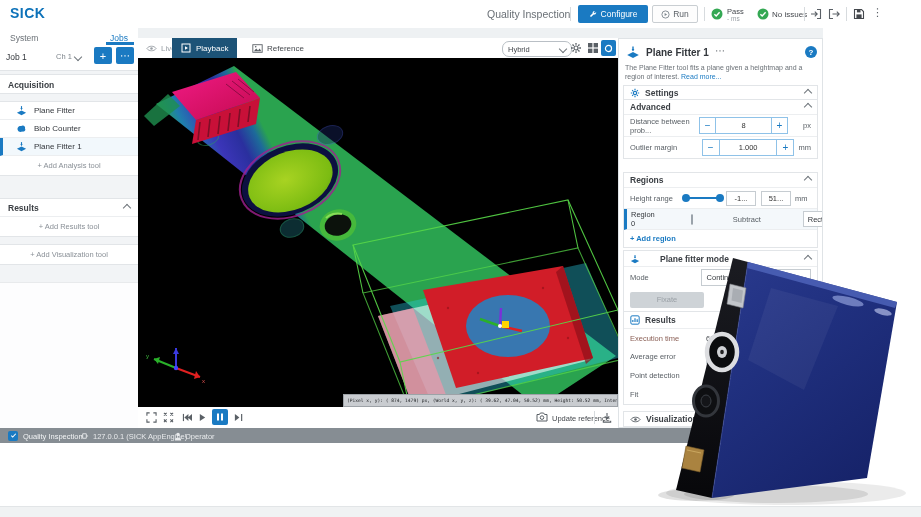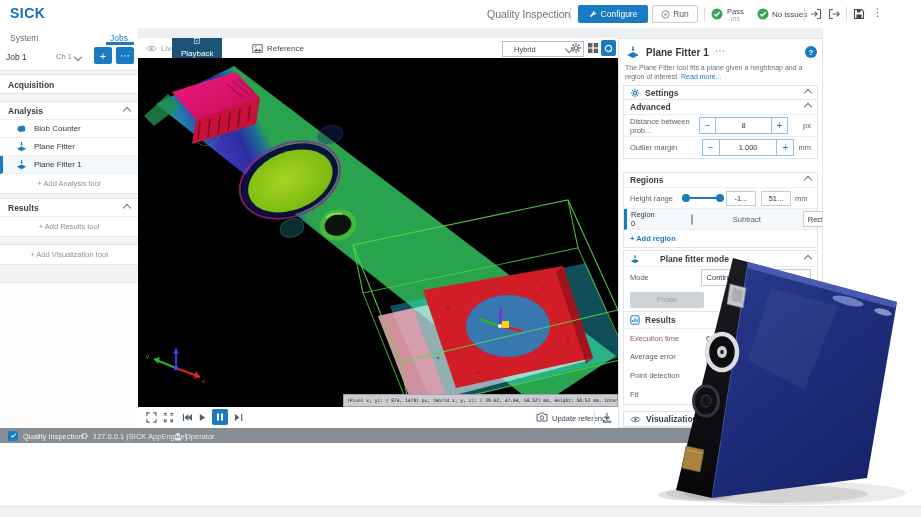--- a/index.html
+++ b/index.html
@@ -92,38 +92,34 @@
       </div>
       <div class="abs bluebtn" style="left:94px;top:19px;width:18px;height:17px;font-size:11px;">+</div>
       <div class="abs bluebtn" style="left:116px;top:19px;width:18px;height:17px;font-size:10px;">⋯</div>
     </div>
 
     <div class="abs" style="left:0;top:46px;width:138px;height:18px;background:#fff;border-top:1px solid #e2e5e8;border-bottom:1px solid #e2e5e8;">
       <div class="abs hdr" style="left:8px;top:5px;">Acquisition</div>
     </div>
 
     <div class="abs" style="left:0;top:73px;width:138px;background:#fff;border-top:1px solid #e2e5e8;border-bottom:1px solid #e2e5e8;">
-      <div class="row seprow" style="height:17px;padding:0 8px;justify-content:space-between;">
-        <span class="hdr">Analysis</span>
-        <span class="chevU"></span>
-      </div>
-      <div class="row seprow" style="height:17px;padding:0 8px 0 16px;gap:7px;">
-        <svg width="11" height="11" viewBox="0 0 12 12">
-          <path d="M2 8C.8 5.6 3 2.6 5.6 3.4 8 1.8 10.6 3.8 9.8 6c1.2 1.8-.6 3.8-3 3.4C4.6 10.4 2.6 9.6 2 8z" fill="#1a7ac2"></path>
-        </svg>
-        <span style="font-size:8px;color:#33373c;">Blob Counter</span>
-      </div>
       <div class="row seprow" style="height:17px;padding:0 8px 0 16px;gap:7px;">
         <svg width="11" height="11" viewBox="0 0 12 12">
           <path d="M1 8.5l5-2.6 5 2.6-5 2.6z" fill="#1a7ac2"></path>
           <path d="M6 1.2v3.6" stroke="#1a7ac2" stroke-width="1.2"></path>
             <path d="M4.8 3.4L6 5.4l1.2-2z" fill="#1a7ac2"></path>
         </svg>
         <span style="font-size:8px;color:#33373c;">Plane Fitter</span>
       </div>
+      <div class="row seprow" style="height:17px;padding:0 8px 0 16px;gap:7px;">
+        <svg width="11" height="11" viewBox="0 0 12 12">
+          <path d="M2 8C.8 5.6 3 2.6 5.6 3.4 8 1.8 10.6 3.8 9.8 6c1.2 1.8-.6 3.8-3 3.4C4.6 10.4 2.6 9.6 2 8z" fill="#1a7ac2"></path>
+        </svg>
+        <span style="font-size:8px;color:#33373c;">Blob Counter</span>
+      </div>
       <div class="row seprow" style="height:17px;padding:0 8px 0 13px;gap:7px;border-left:3px solid #1a7ac2;background:#f2f8fc;">
         <svg width="11" height="11" viewBox="0 0 12 12">
           <path d="M1 8.5l5-2.6 5 2.6-5 2.6z" fill="#1a7ac2"></path>
           <path d="M6 1.2v3.6" stroke="#1a7ac2" stroke-width="1.2"></path>
             <path d="M4.8 3.4L6 5.4l1.2-2z" fill="#1a7ac2"></path>
         </svg>
         <span style="font-size:8px;color:#33373c;">Plane Fitter 1</span>
       </div>
       <div class="row" style="height:19px;justify-content:center;font-size:7.5px;color:#8a9097;">+  Add Analysis tool</div>
     </div>
@@ -143,36 +139,36 @@
   </div>
 
   <div class="abs" style="left:138px;top:38px;width:480px;height:20px;background:#fff;border-bottom:1px solid #d9dde0;">
     <div class="abs row" style="left:8px;top:3px;height:14px;gap:4px;">
       <svg width="11" height="9" viewBox="0 0 12 9">
         <path d="M1 4.5C3 1.2 9 1.2 11 4.5 9 7.8 3 7.8 1 4.5z" fill="none" stroke="#9aa0a6" stroke-width="1"></path>
         <circle cx="6" cy="4.5" r="1.4" fill="#9aa0a6"></circle>
       </svg>
       <span style="font-size:8px;color:#9aa0a6;">Live</span>
     </div>
-    <div class="abs row" style="left:34px;top:0;height:20px;padding:0 9px;background:#1d5377;gap:5px;flex-direction:column;">
+    <div class="abs row" style="left:34px;top:0;height:20px;padding:0 9px;background:#1d5377;gap:5px;">
       <svg width="10" height="10" viewBox="0 0 10 10">
         <rect x="1" y="1" width="8" height="8" fill="none" stroke="#fff" stroke-width="1"></rect>
         <path d="M4 3.2v3.6L7 5z" fill="#fff"></path>
       </svg>
       <span style="font-size:8px;color:#fff;">Playback</span>
     </div>
     <div class="abs row" style="left:114px;top:3px;height:14px;gap:4px;">
       <svg width="11" height="9" viewBox="0 0 12 10">
         <rect x=".8" y=".8" width="10.4" height="8.4" fill="none" stroke="#5a6066" stroke-width="1"></rect>
         <path d="M2 8l2.6-3 2 2.2L8.4 5l1.8 3z" fill="#5a6066"></path>
         <circle cx="4" cy="3" r=".9" fill="#5a6066"></circle>
       </svg>
       <span style="font-size:8px;color:#44484d;">Reference</span>
     </div>
-    <div class="abs row" style="left:364px;top:3px;width:58px;height:14px;border:1px solid #b9bfc5;border-radius:0;justify-content:space-between;padding:0 11px;">
+    <div class="abs row" style="left:364px;top:3px;width:58px;height:14px;border:1px solid #b9bfc5;border-radius:7px;justify-content:space-between;padding:0 5px;">
       <span style="font-size:7.5px;color:#44484d;">Hybrid</span>
       <span class="chevD"></span>
     </div>
     <svg class="abs" style="left:432px;top:4px;" width="12" height="12" viewBox="0 0 12 12">
       <circle cx="6" cy="6" r="2" fill="none" stroke="#5a6066" stroke-width="1.2"></circle>
       <g stroke="#5a6066" stroke-width="1.3">
         <path d="M6 1v1.8M6 9.2V11M1 6h1.8M9.2 6H11M2.5 2.5l1.3 1.3M8.2 8.2l1.3 1.3M9.5 2.5L8.2 3.8M3.8 8.2L2.5 9.5"></path>
       </g>
     </svg>
     <svg class="abs" style="left:449px;top:4px;" width="12" height="12" viewBox="0 0 12 12">

